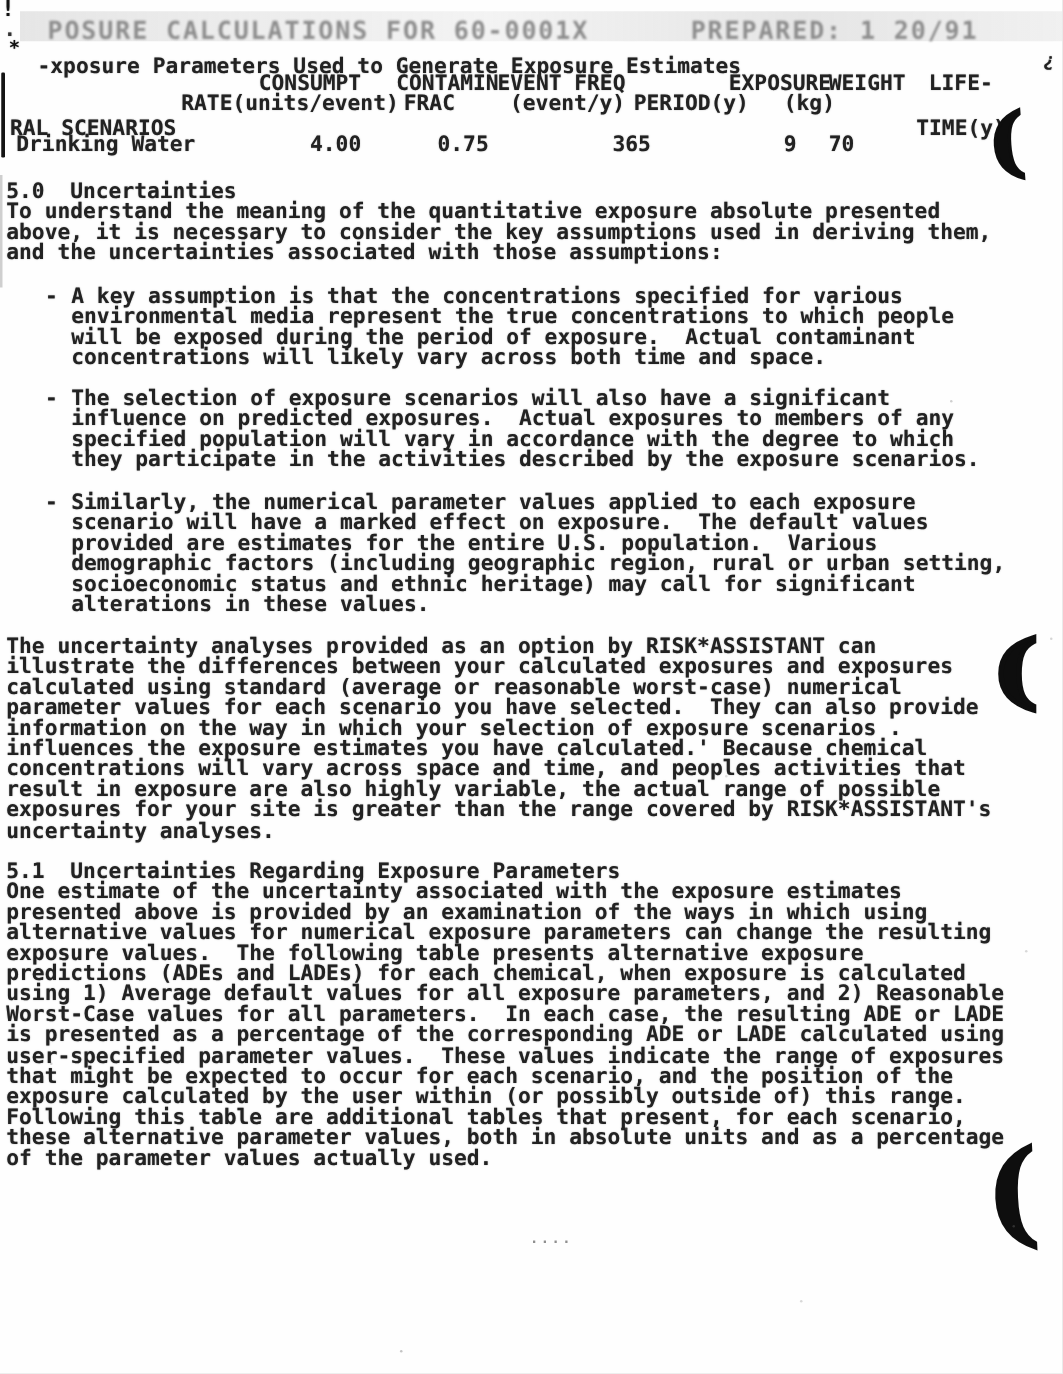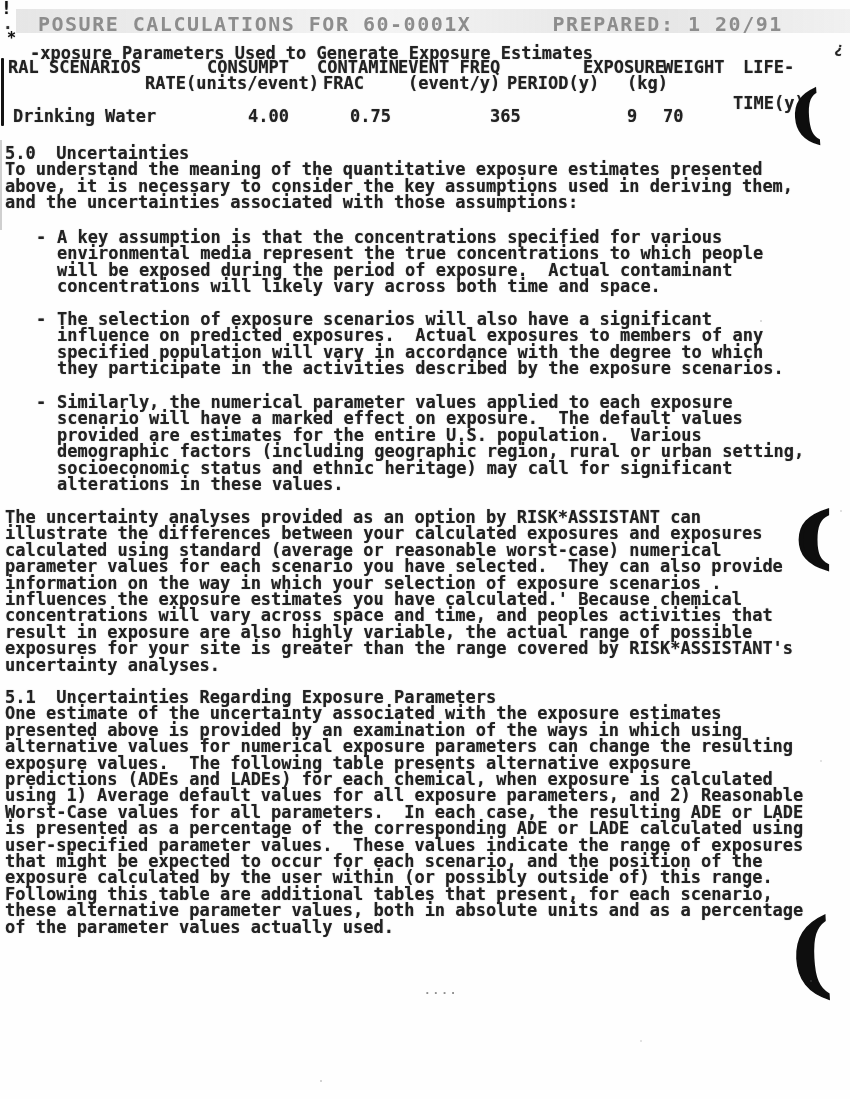--- a/index.html
+++ b/index.html
@@ -31,21 +31,21 @@
   .ast{left:7px;top:30px;font-size:15px;font-weight:bold;color:#111;}
   .vbar{position:absolute;left:1px;top:58px;width:3px;height:68px;background:#141414;border-radius:1px;}
   .vbar2{position:absolute;left:0px;top:140px;width:2px;height:90px;background:rgba(120,120,120,.35);}
   
   .caption{left:30px;top:45px;}
   .tick{left:835px;top:40px;font-size:15px;font-weight:bold;color:#222;transform:rotate(12deg);}
   .thead1{position:absolute;left:0;top:59px;width:850px;height:17px;}
   .thead2{position:absolute;left:0;top:75px;width:850px;height:17px;}
   .trow{position:absolute;left:0;top:108px;width:672px;height:17px;}
   .cell{position:absolute;top:0;}
-  .h1c1{left:8px;} .h1c2{left:207px;} .h1c3{left:317px;} .h1c4{left:398px;}
+  .h1c1{left:8px;margin-top:36px;} .h1c2{left:207px;} .h1c3{left:317px;} .h1c4{left:398px;}
   .h1c5{left:543px;margin-left:40px;} .h1c6{left:663px;} .h1c7{left:743px;}
   .h2c1{left:145px;} .h2c2{left:323px;} .h2c3{left:408px;} .h2c4{left:507px;}
   .h2c5{left:627px;} .h2c6{left:733px;margin-top:20px;}
   .r1c1{left:13px;} .r1c2{left:248px;} .r1c3{left:350px;} .r1c4{left:490px;}
   .r1c5{left:627px;} .r1c6{left:663px;}
   
   .sec50{left:5px;top:145px;}
   .bullet{position:absolute;left:5px;}
   .b1{top:229px;} .b2{top:311px;} .b3{top:394px;}
   .bullet .dash{position:absolute;left:31px;top:0;}
@@ -115,21 +115,21 @@
     <span class="cell mono r1c1">Drinking Water</span>
     <span class="cell mono r1c2">4.00</span>
     <span class="cell mono r1c3">0.75</span>
     <span class="cell mono r1c4">365</span>
     <span class="cell mono r1c5">9</span>
     <span class="cell mono r1c6">70</span>
   </div>
 
   <div class="abs sec50">
     <div class="mono sec-heading">5.0  Uncertainties</div>
-    <div class="mono">To understand the meaning of the quantitative exposure estimates presented
+    <div class="mono">To understand the meaning of the quantitative exposure absolute presented
 above, it is necessary to consider the key assumptions used in deriving them,
 and the uncertainties associated with those assumptions:</div>
   </div>
 
   <div class="bullet b1">
     <span class="mono dash">-</span>
     <div class="mono btext">A key assumption is that the concentrations specified for various
 environmental media represent the true concentrations to which people
 will be exposed during the period of exposure.  Actual contaminant
 concentrations will likely vary across both time and space.</div>

